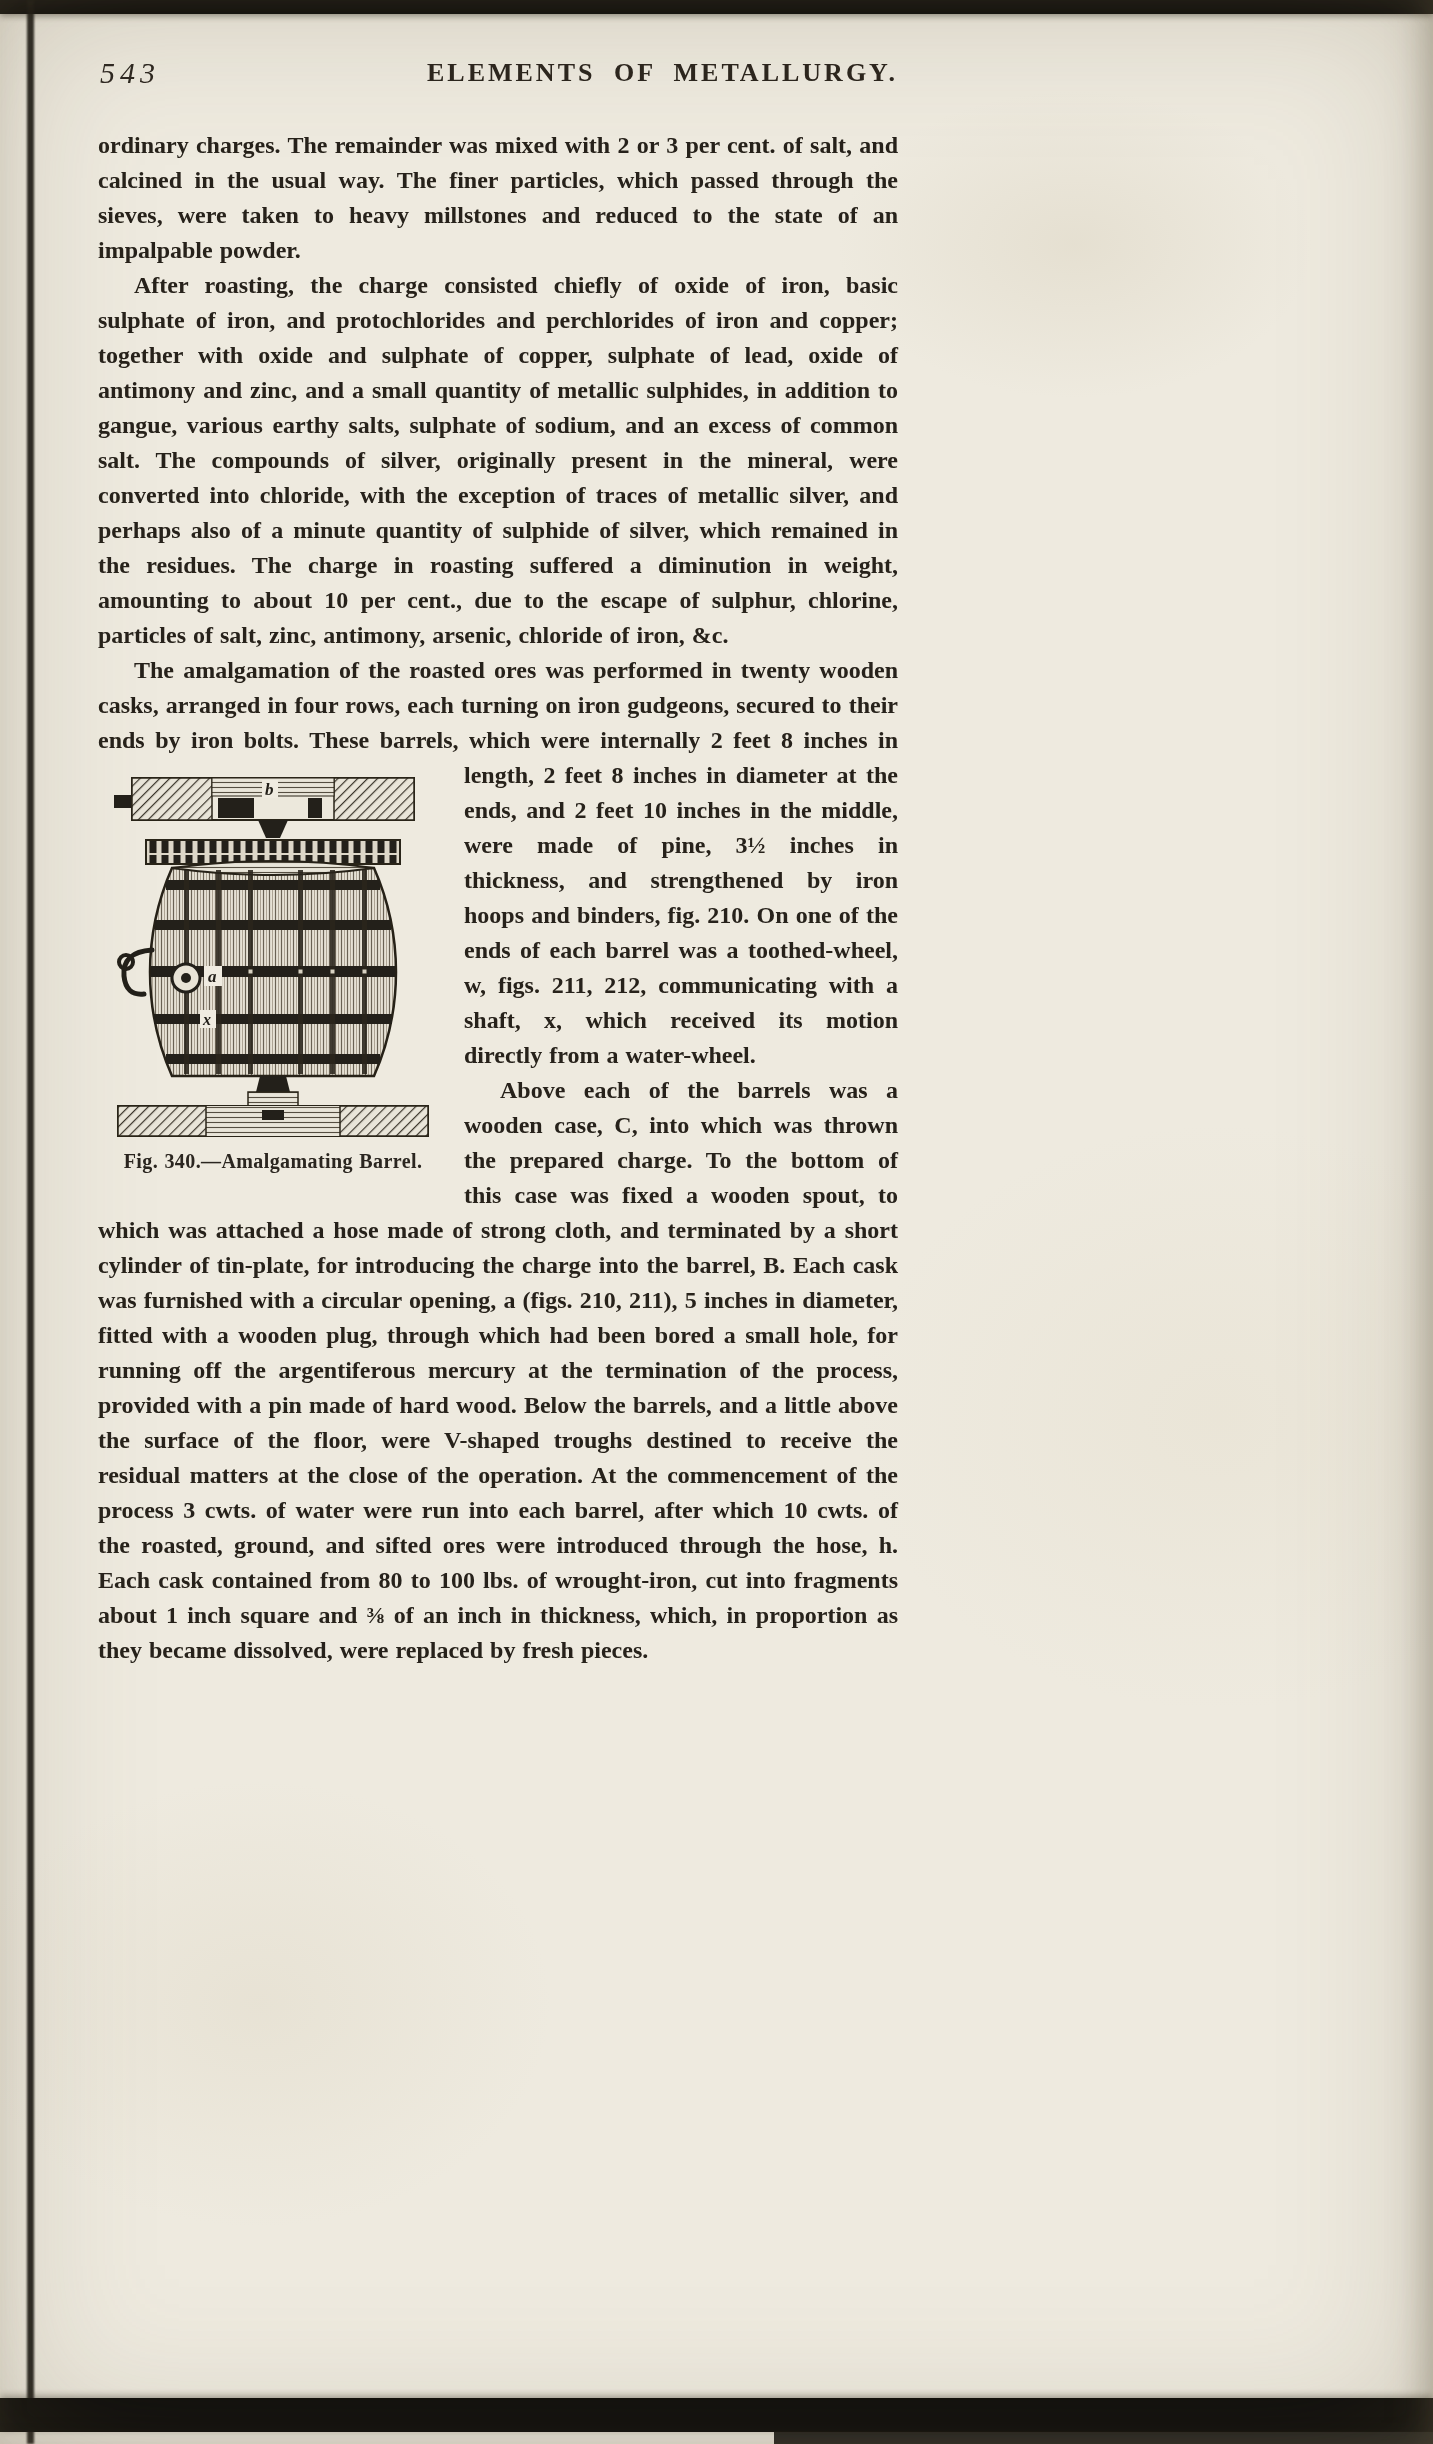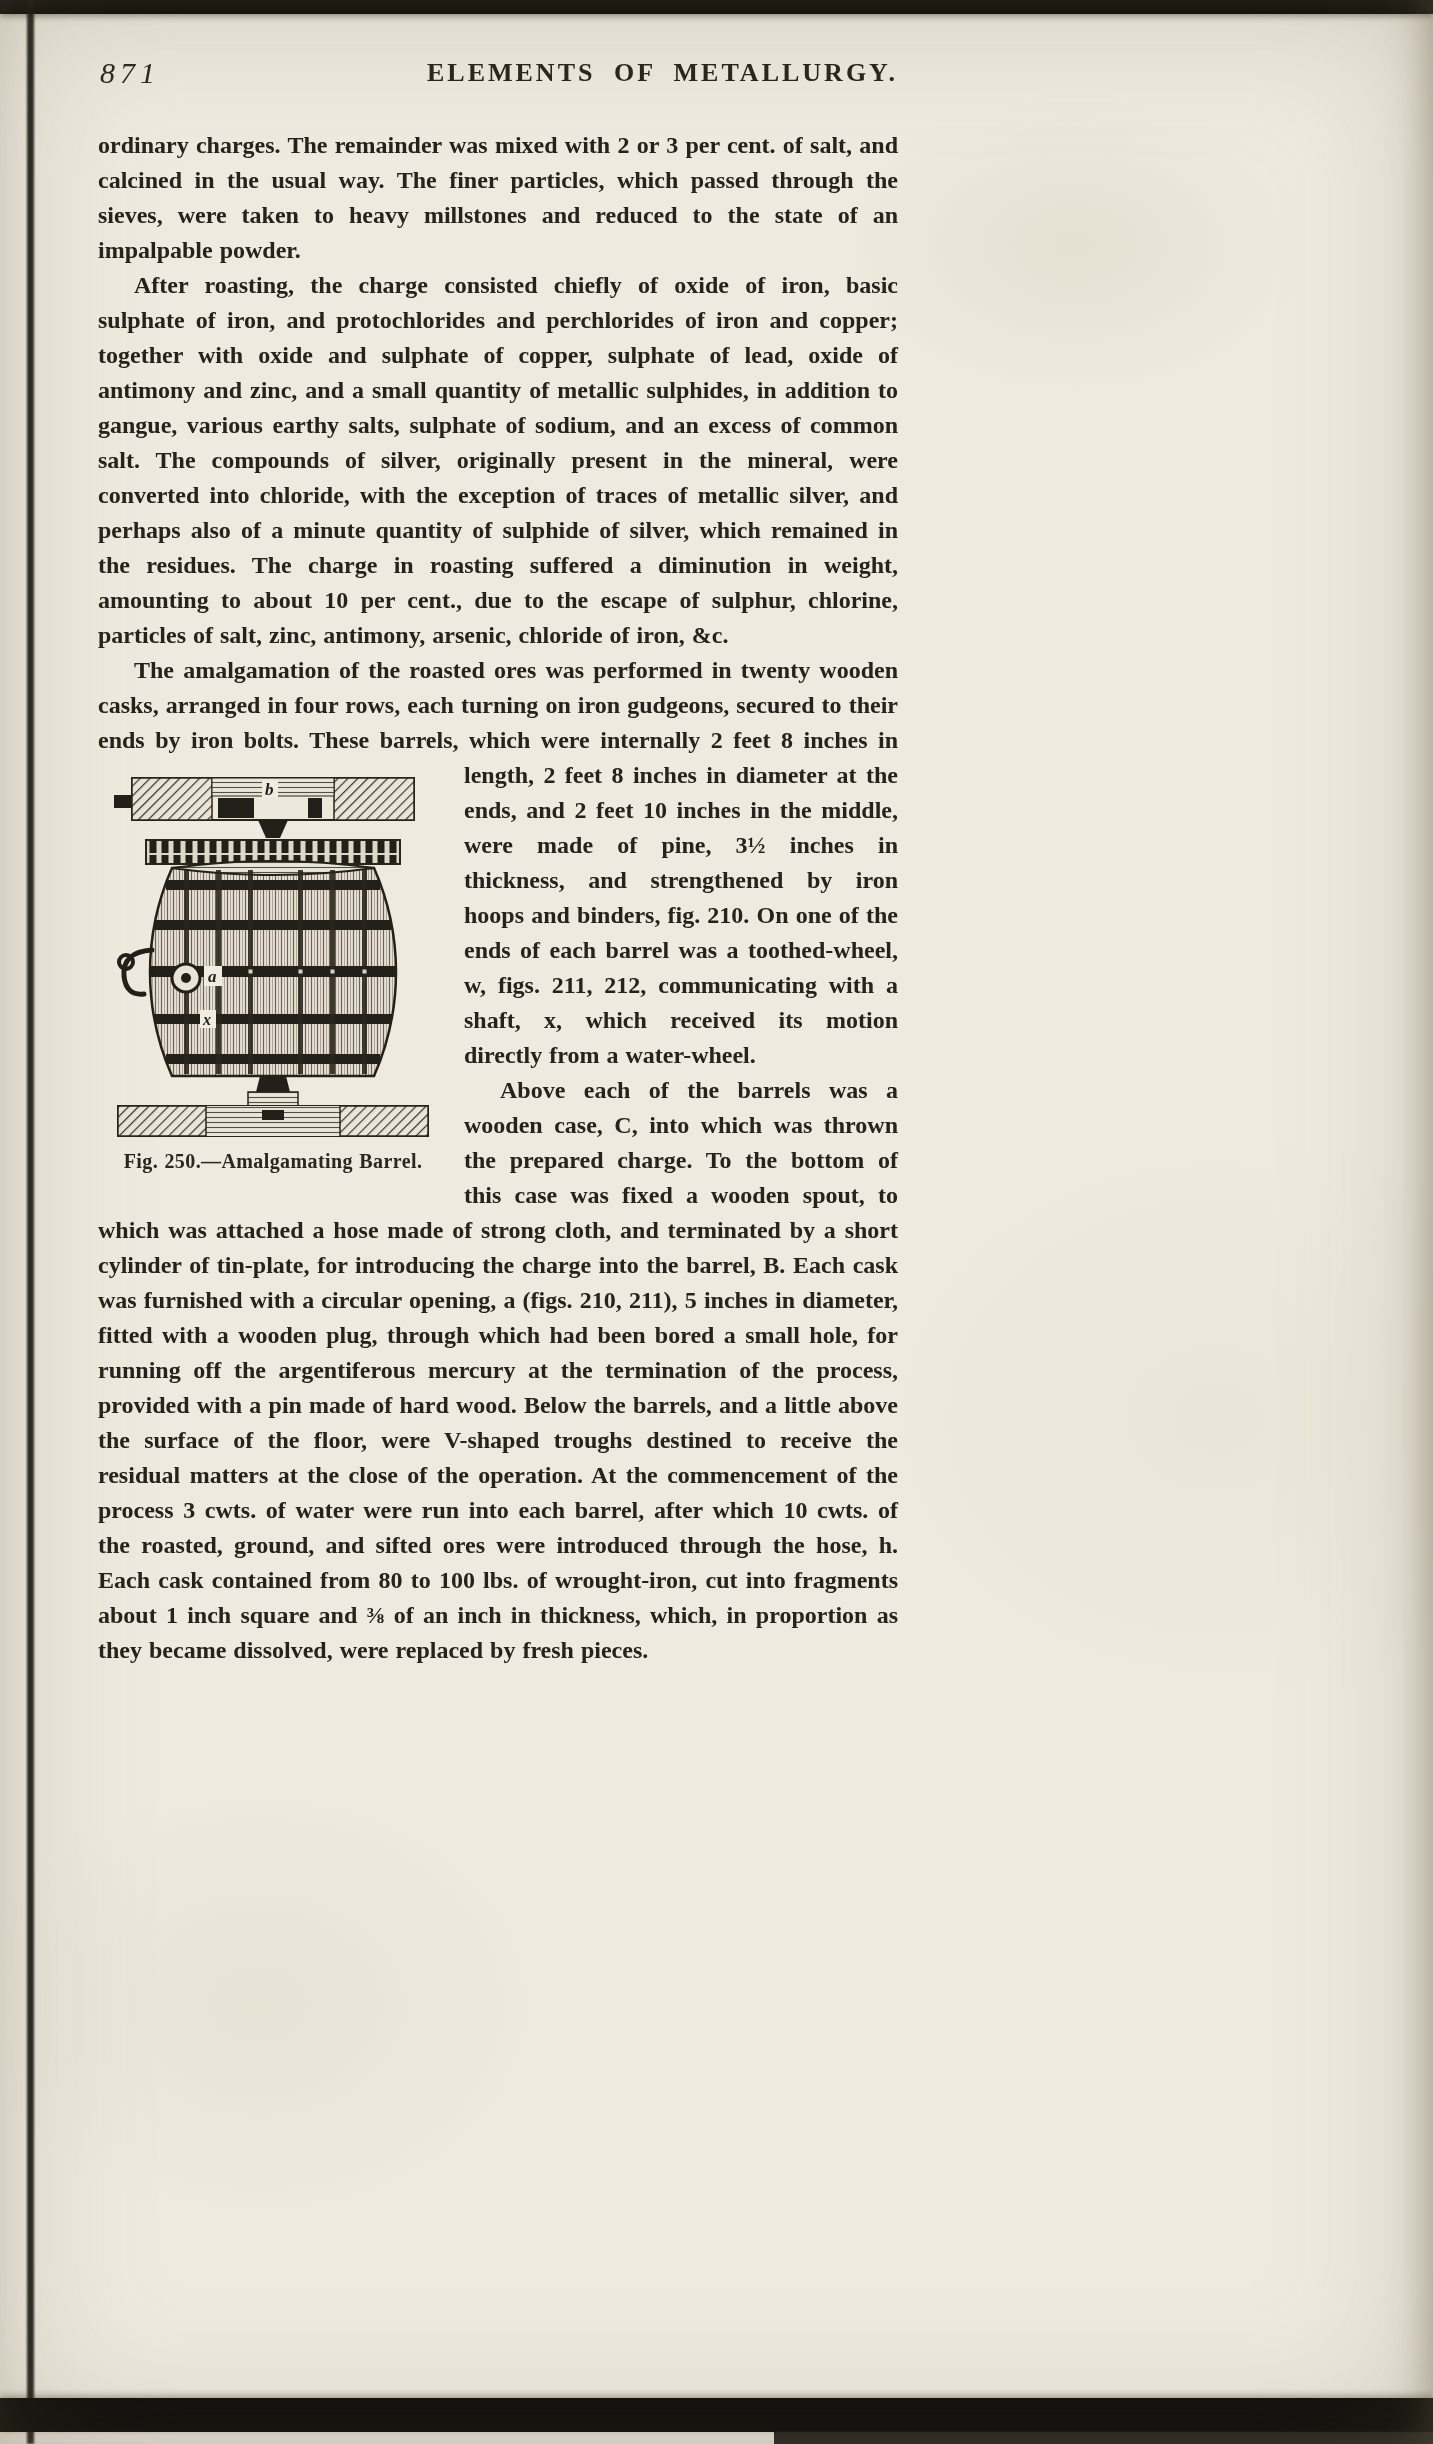--- a/index.html
+++ b/index.html
@@ -35,21 +35,21 @@
 <body>
 
 <div class="scan">
   <div class="edge top"></div>
   <div class="edge left"></div>
   <div class="edge bottom"></div>
   <div class="corner-br"></div>
 
   <div class="page-body">
     <div class="header">
-      <span class="pagenum">871</span>
+      <span class="pagenum">543</span>
       <span class="runhead">ELEMENTS OF METALLURGY.</span>
     </div>
 
     <div class="text">
       <p class="noindent">ordinary charges. The remainder was mixed with 2 or 3 per cent. of salt, and calcined in the usual way. The finer particles, which passed through the sieves, were taken to heavy millstones and reduced to the state of an impalpable powder.</p>
       <p>After roasting, the charge consisted chiefly of oxide of iron, basic sulphate of iron, and protochlorides and perchlorides of iron and copper; together with oxide and sulphate of copper, sulphate of lead, oxide of antimony and zinc, and a small quantity of metallic sulphides, in addition to gangue, various earthy salts, sulphate of sodium, and an excess of common salt. The compounds of silver, originally present in the mineral, were converted into chloride, with the exception of traces of metallic silver, and perhaps also of a minute quantity of sulphide of silver, which remained in the residues. The charge in roasting suffered a diminution in weight, amounting to about 10 per cent., due to the escape of sulphur, chlorine, particles of salt, zinc, antimony, arsenic, chloride of iron, &amp;c.</p>
       <p>
         <span>The amalgamation of the roasted ores was performed in twenty wooden casks, arranged in four rows, each turning on iron gudgeons, secured to their ends by iron bolts. These barrels, which were</span>
         <span class="fig">
           <svg width="322" height="372" viewBox="0 0 322 372" xmlns="http://www.w3.org/2000/svg">
@@ -130,21 +130,21 @@
             <g>
               <polygon points="148,310 174,310 178,326 144,326" fill="#23201a"></polygon>
               <rect x="136" y="326" width="50" height="14" fill="url(#pHLine)" stroke="#2a2519" stroke-width="1.5"></rect>
               <rect x="6" y="340" width="310" height="30" fill="#ece8db" stroke="#2a2519" stroke-width="2"></rect>
               <rect x="94" y="340" width="134" height="30" fill="url(#pHLine)"></rect>
               <rect x="6" y="340" width="88" height="30" fill="url(#pHatch)" stroke="#2a2519" stroke-width="1.5"></rect>
               <rect x="228" y="340" width="88" height="30" fill="url(#pHatch)" stroke="#2a2519" stroke-width="1.5"></rect>
               <rect x="150" y="344" width="22" height="10" fill="#23201a"></rect>
             </g>
           </svg>
-          <span class="figcap">Fig. 250.—Amalgamating Barrel.</span>
+          <span class="figcap">Fig. 340.—Amalgamating Barrel.</span>
         </span>
         <span>internally 2 feet 8 inches in length, 2 feet 8 inches in diameter at the ends, and 2 feet 10 inches in the middle, were made of pine, 3½ inches in thickness, and strengthened by iron hoops and binders, fig. 210. On one of the ends of each barrel was a toothed-wheel, w, figs. 211, 212, communicating with a shaft, x, which received its motion directly from a water-wheel.</span>
       </p>
       <p>Above each of the barrels was a wooden case, C, into which was thrown the prepared charge. To the bottom of this case was fixed a wooden spout, to which was attached a hose made of strong cloth, and terminated by a short cylinder of tin-plate, for introducing the charge into the barrel, B. Each cask was furnished with a circular opening, a (figs. 210, 211), 5 inches in diameter, fitted with a wooden plug, through which had been bored a small hole, for running off the argentiferous mercury at the termination of the process, provided with a pin made of hard wood. Below the barrels, and a little above the surface of the floor, were V-shaped troughs destined to receive the residual matters at the close of the operation. At the commencement of the process 3 cwts. of water were run into each barrel, after which 10 cwts. of the roasted, ground, and sifted ores were introduced through the hose, h. Each cask contained from 80 to 100 lbs. of wrought-iron, cut into fragments about 1 inch square and ⅜ of an inch in thickness, which, in proportion as they became dissolved, were replaced by fresh pieces.</p>
     </div>
   </div>
 
   <div class="vignette"></div>
 </div>
 

